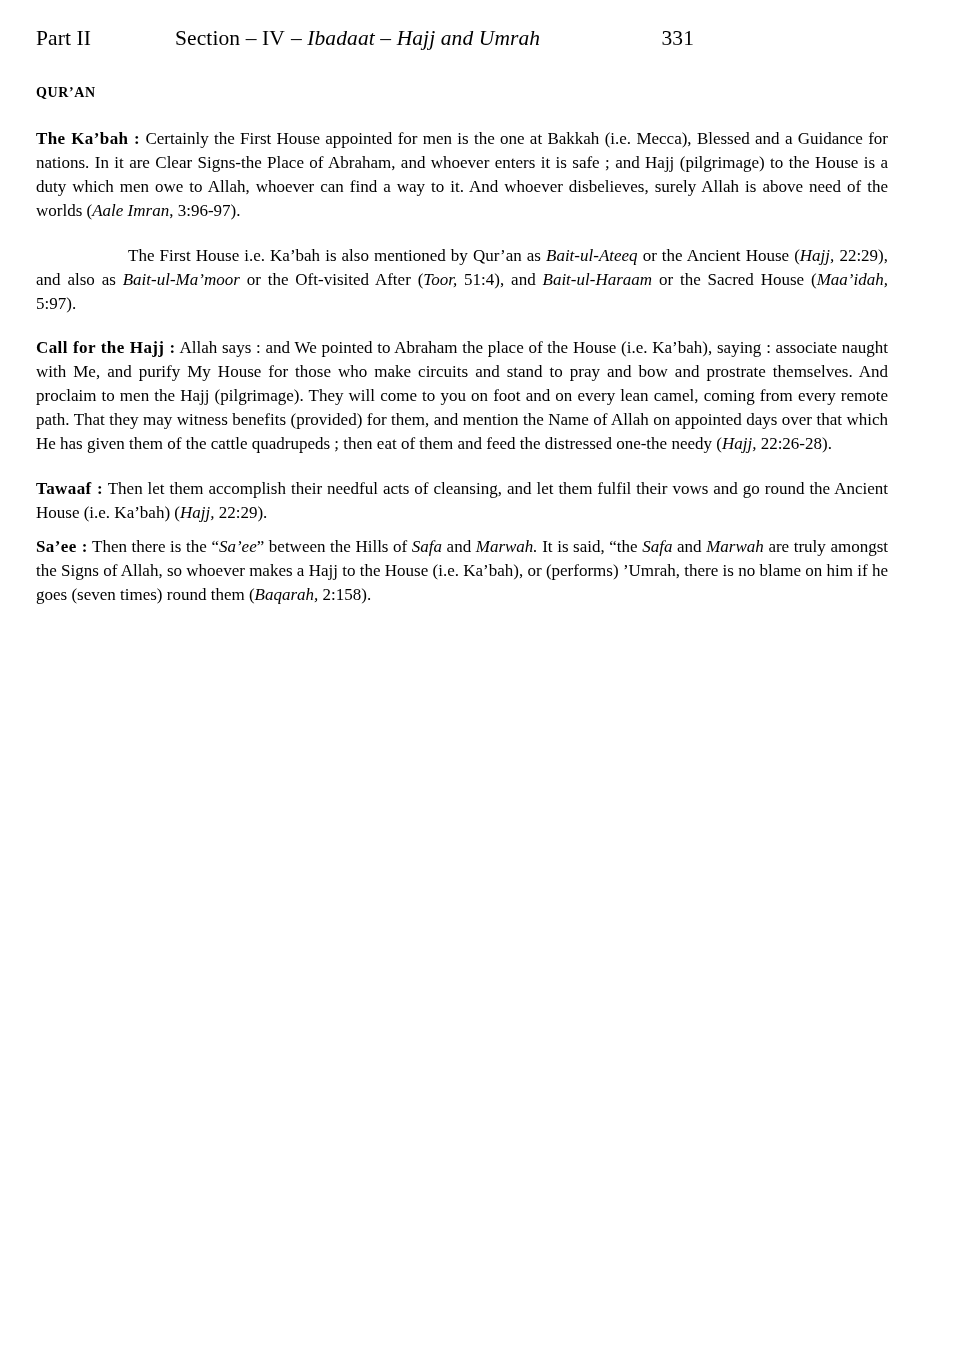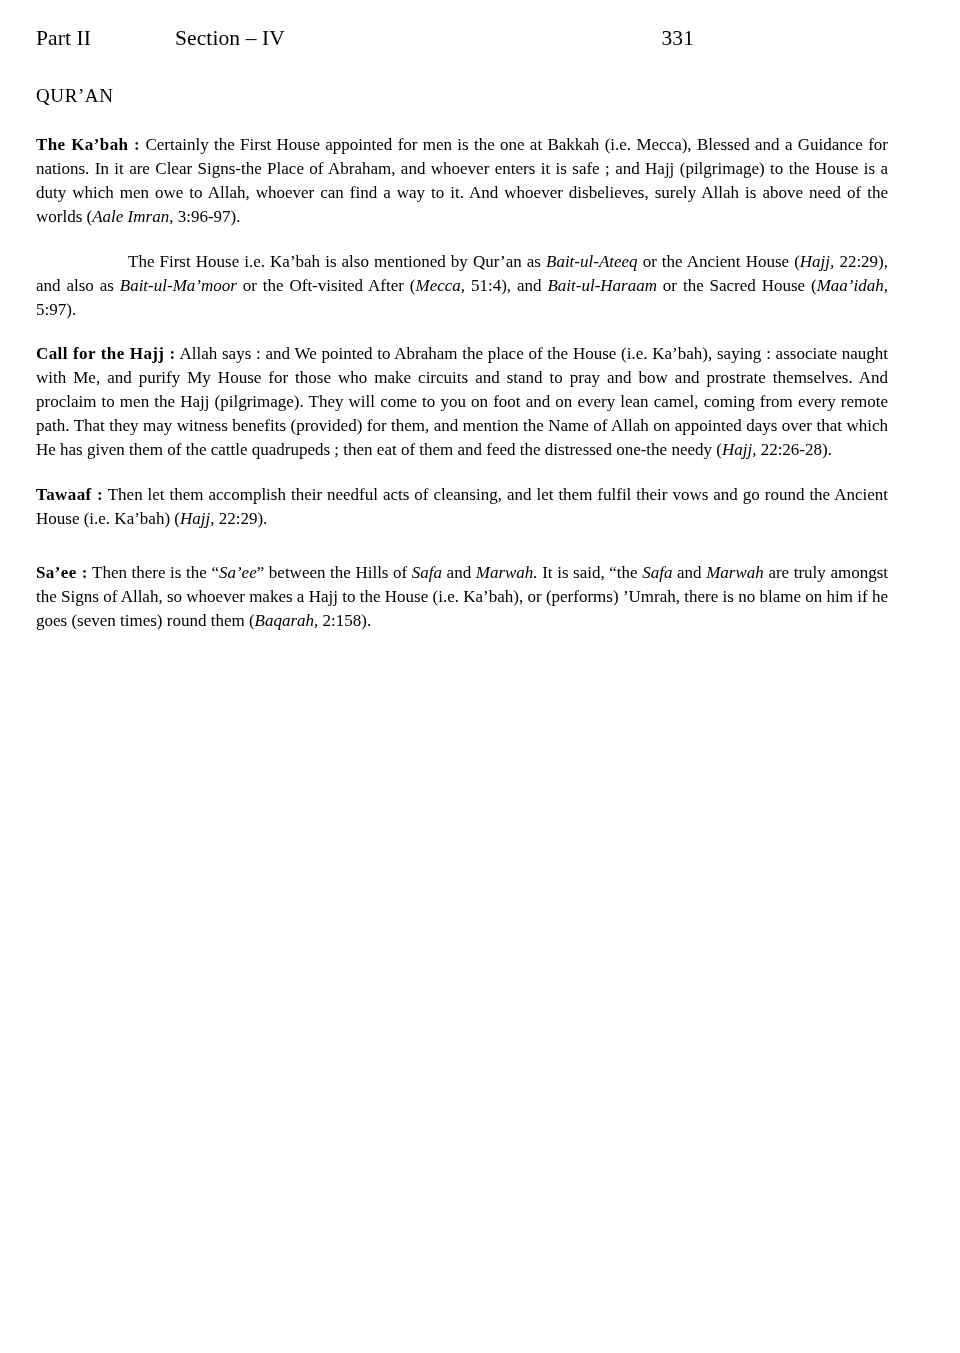--- a/index.html
+++ b/index.html
@@ -36,69 +36,70 @@
   }
   .rh-ital {
     font-style: italic;
     margin-left: 6px;
   }
   .rh-page {
     margin-left: auto;
     margin-right: 196px;
   }
   .section-title {
-    font-size: 19px;
-    font-weight: normal;
+    font-size: 14px;
+    font-weight: bold;
     margin: 0 0 26px 2px;
     letter-spacing: 0.6px;
   }
   p.body {
     font-size: 17px;
     line-height: 1.42;
     text-align: justify;
     margin: 0 0 20px 0;
     padding: 0 2px 0 2px;
     text-justify: inter-word;
   }
   p.indent {
     text-indent: 92px;
   }
   p.tight {
-    margin-bottom: 30px;
+    margin-bottom: 10px;
   }
   b.lead {
     font-weight: bold;
   }
   i {
     font-style: italic;
   }
   .spaced-lead {
     font-weight: bold;
     letter-spacing: 0.4px;
   }
 </style>
 </head>
 <body>
 
 <div class="page">
 
   <div class="running-head">
     <span class="rh-part">Part II</span>
     <span class="rh-section">Section – IV</span>
+    <span class="rh-ital">– Ibadaat – Hajj and Umrah</span>
     <span class="rh-page">331</span>
   </div>
 
   <div class="section-title">QUR’AN</div>
 
   <p class="body">
     <b class="lead spaced-lead">The Ka’bah :</b><span> Certainly the First House appointed for men is the one at Bakkah (i.e. Mecca), Blessed and a Guidance for nations. In it are Clear Signs-the Place of Abraham, and whoever enters it is safe ; and Hajj (pilgrimage) to the House is a duty which men owe to Allah, whoever can find a way to it. And whoever disbelieves, surely Allah is above need of the worlds (</span><i>Aale Imran</i><span>, 3:96-97).</span>
   </p>
 
   <p class="body indent">
-    <span>The First House i.e. Ka’bah is also mentioned by Qur’an as </span><i>Bait-ul-Ateeq</i><span> or the Ancient House (</span><i>Hajj,</i><span> 22:29), and also as </span><i>Bait-ul-Ma’moor</i><span> or the Oft-visited After (</span><i>Mecca,</i><span> 51:4), and </span><i>Bait-ul-Haraam</i><span> or the Sacred House (</span><i>Maa’idah,</i><span> 5:97).</span>
+    <span>The First House i.e. Ka’bah is also mentioned by Qur’an as </span><i>Bait-ul-Ateeq</i><span> or the Ancient House (</span><i>Hajj,</i><span> 22:29), and also as </span><i>Bait-ul-Ma’moor</i><span> or the Oft-visited After (</span><i>Toor,</i><span> 51:4), and </span><i>Bait-ul-Haraam</i><span> or the Sacred House (</span><i>Maa’idah,</i><span> 5:97).</span>
   </p>
 
   <p class="body">
     <b class="lead spaced-lead">Call for the Hajj :</b><span> Allah says : and We pointed to Abraham the place of the House (i.e. Ka’bah), saying : associate naught with Me, and purify My House for those who make circuits and stand to pray and bow and prostrate themselves. And proclaim to men the Hajj (pilgrimage). They will come to you on foot and on every lean camel, coming from every remote path. That they may witness benefits (provided) for them, and mention the Name of Allah on appointed days over that which He has given them of the cattle quadrupeds ; then eat of them and feed the distressed one-the needy (</span><i>Hajj,</i><span> 22:26-28).</span>
   </p>
 
   <p class="body tight">
     <b class="lead spaced-lead">Tawaaf :</b><span> Then let them accomplish their needful acts of cleansing, and let them fulfil their vows and go round the Ancient House (i.e. Ka’bah) (</span><i>Hajj,</i><span> 22:29).</span>
   </p>
 

